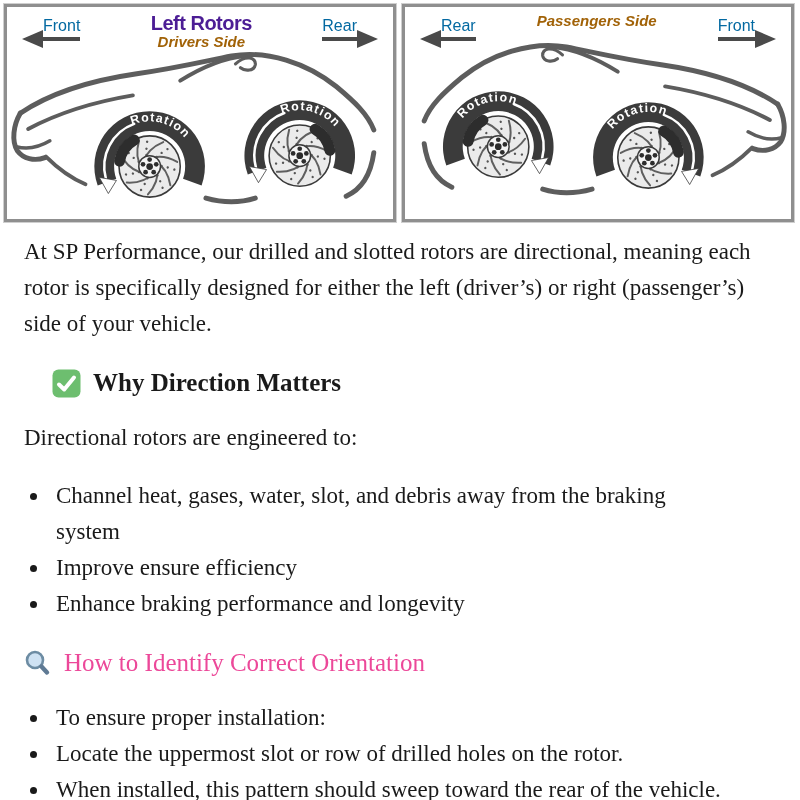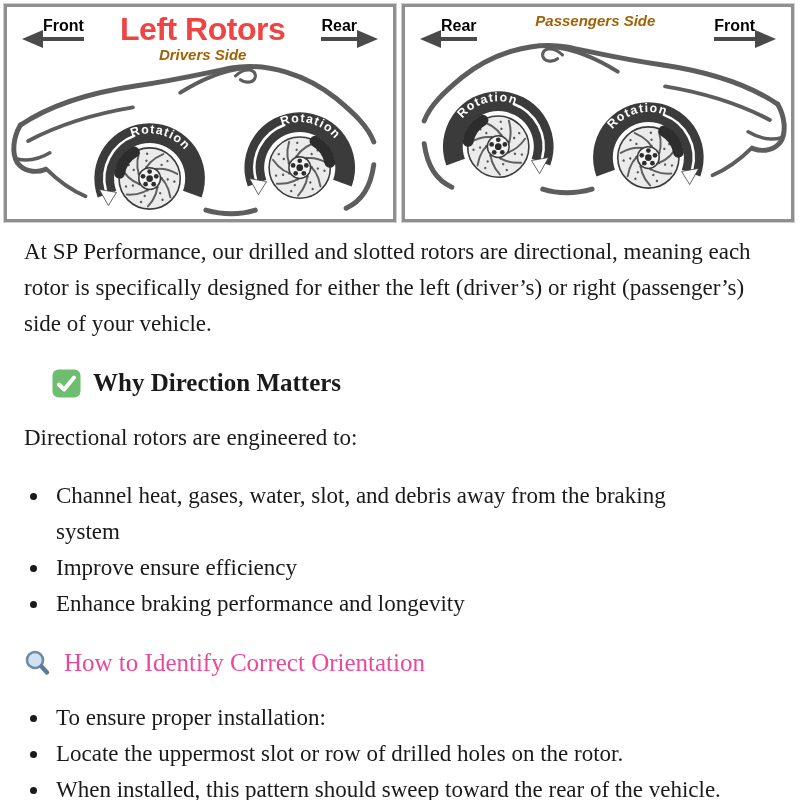--- a/index.html
+++ b/index.html
@@ -7,24 +7,24 @@
        font-family:"Liberation Serif",serif;}
 
   
   .diagram-row{display:flex;gap:6px;margin:4px 6px 0 4px;}
   .panel{flex:1;border:3px solid #8f8f8f;box-shadow:0 0 0 1px #cfcfcf;
          background:#fff;height:212px;overflow:hidden;}
   .panel-header{display:grid;grid-template-columns:auto 1fr auto;
                 align-items:start;padding:6px 14px 0 14px;
                 font-family:"Liberation Sans",sans-serif;}
   .titles{text-align:center;line-height:1.05;}
-  .panel-title{font-size:32px;font-weight:bold;letter-spacing:-.5px;color:#ef4444;}
+  .panel-title{font-size:20px;font-weight:bold;letter-spacing:-.5px;color:#4c1d95;}
   .panel-subtitle{font-size:15px;font-weight:bold;font-style:italic;color:#a16207;}
   .dir{display:inline-flex;flex-direction:column;align-items:center;margin-top:4px;
-       font-size:16px;font-weight:bold;color:#000000;line-height:1.1;}
+       font-size:16px;font-weight:normal;color:#0369a1;line-height:1.1;}
   .dir .bar{align-self:stretch;height:4px;background:#4a4a4a;margin-top:2px;position:relative;}
   .dir.left{margin-left:22px;}
   .dir.right{margin-right:22px;}
   .dir.left .bar::before{content:"";position:absolute;left:-21px;top:-7px;
       border-top:9px solid transparent;border-bottom:9px solid transparent;
       border-right:21px solid #4a4a4a;}
   .dir.right .bar::after{content:"";position:absolute;right:-21px;top:-7px;
       border-top:9px solid transparent;border-bottom:9px solid transparent;
       border-left:21px solid #4a4a4a;}
   .car-svg{display:block;width:100%;height:158px;}

